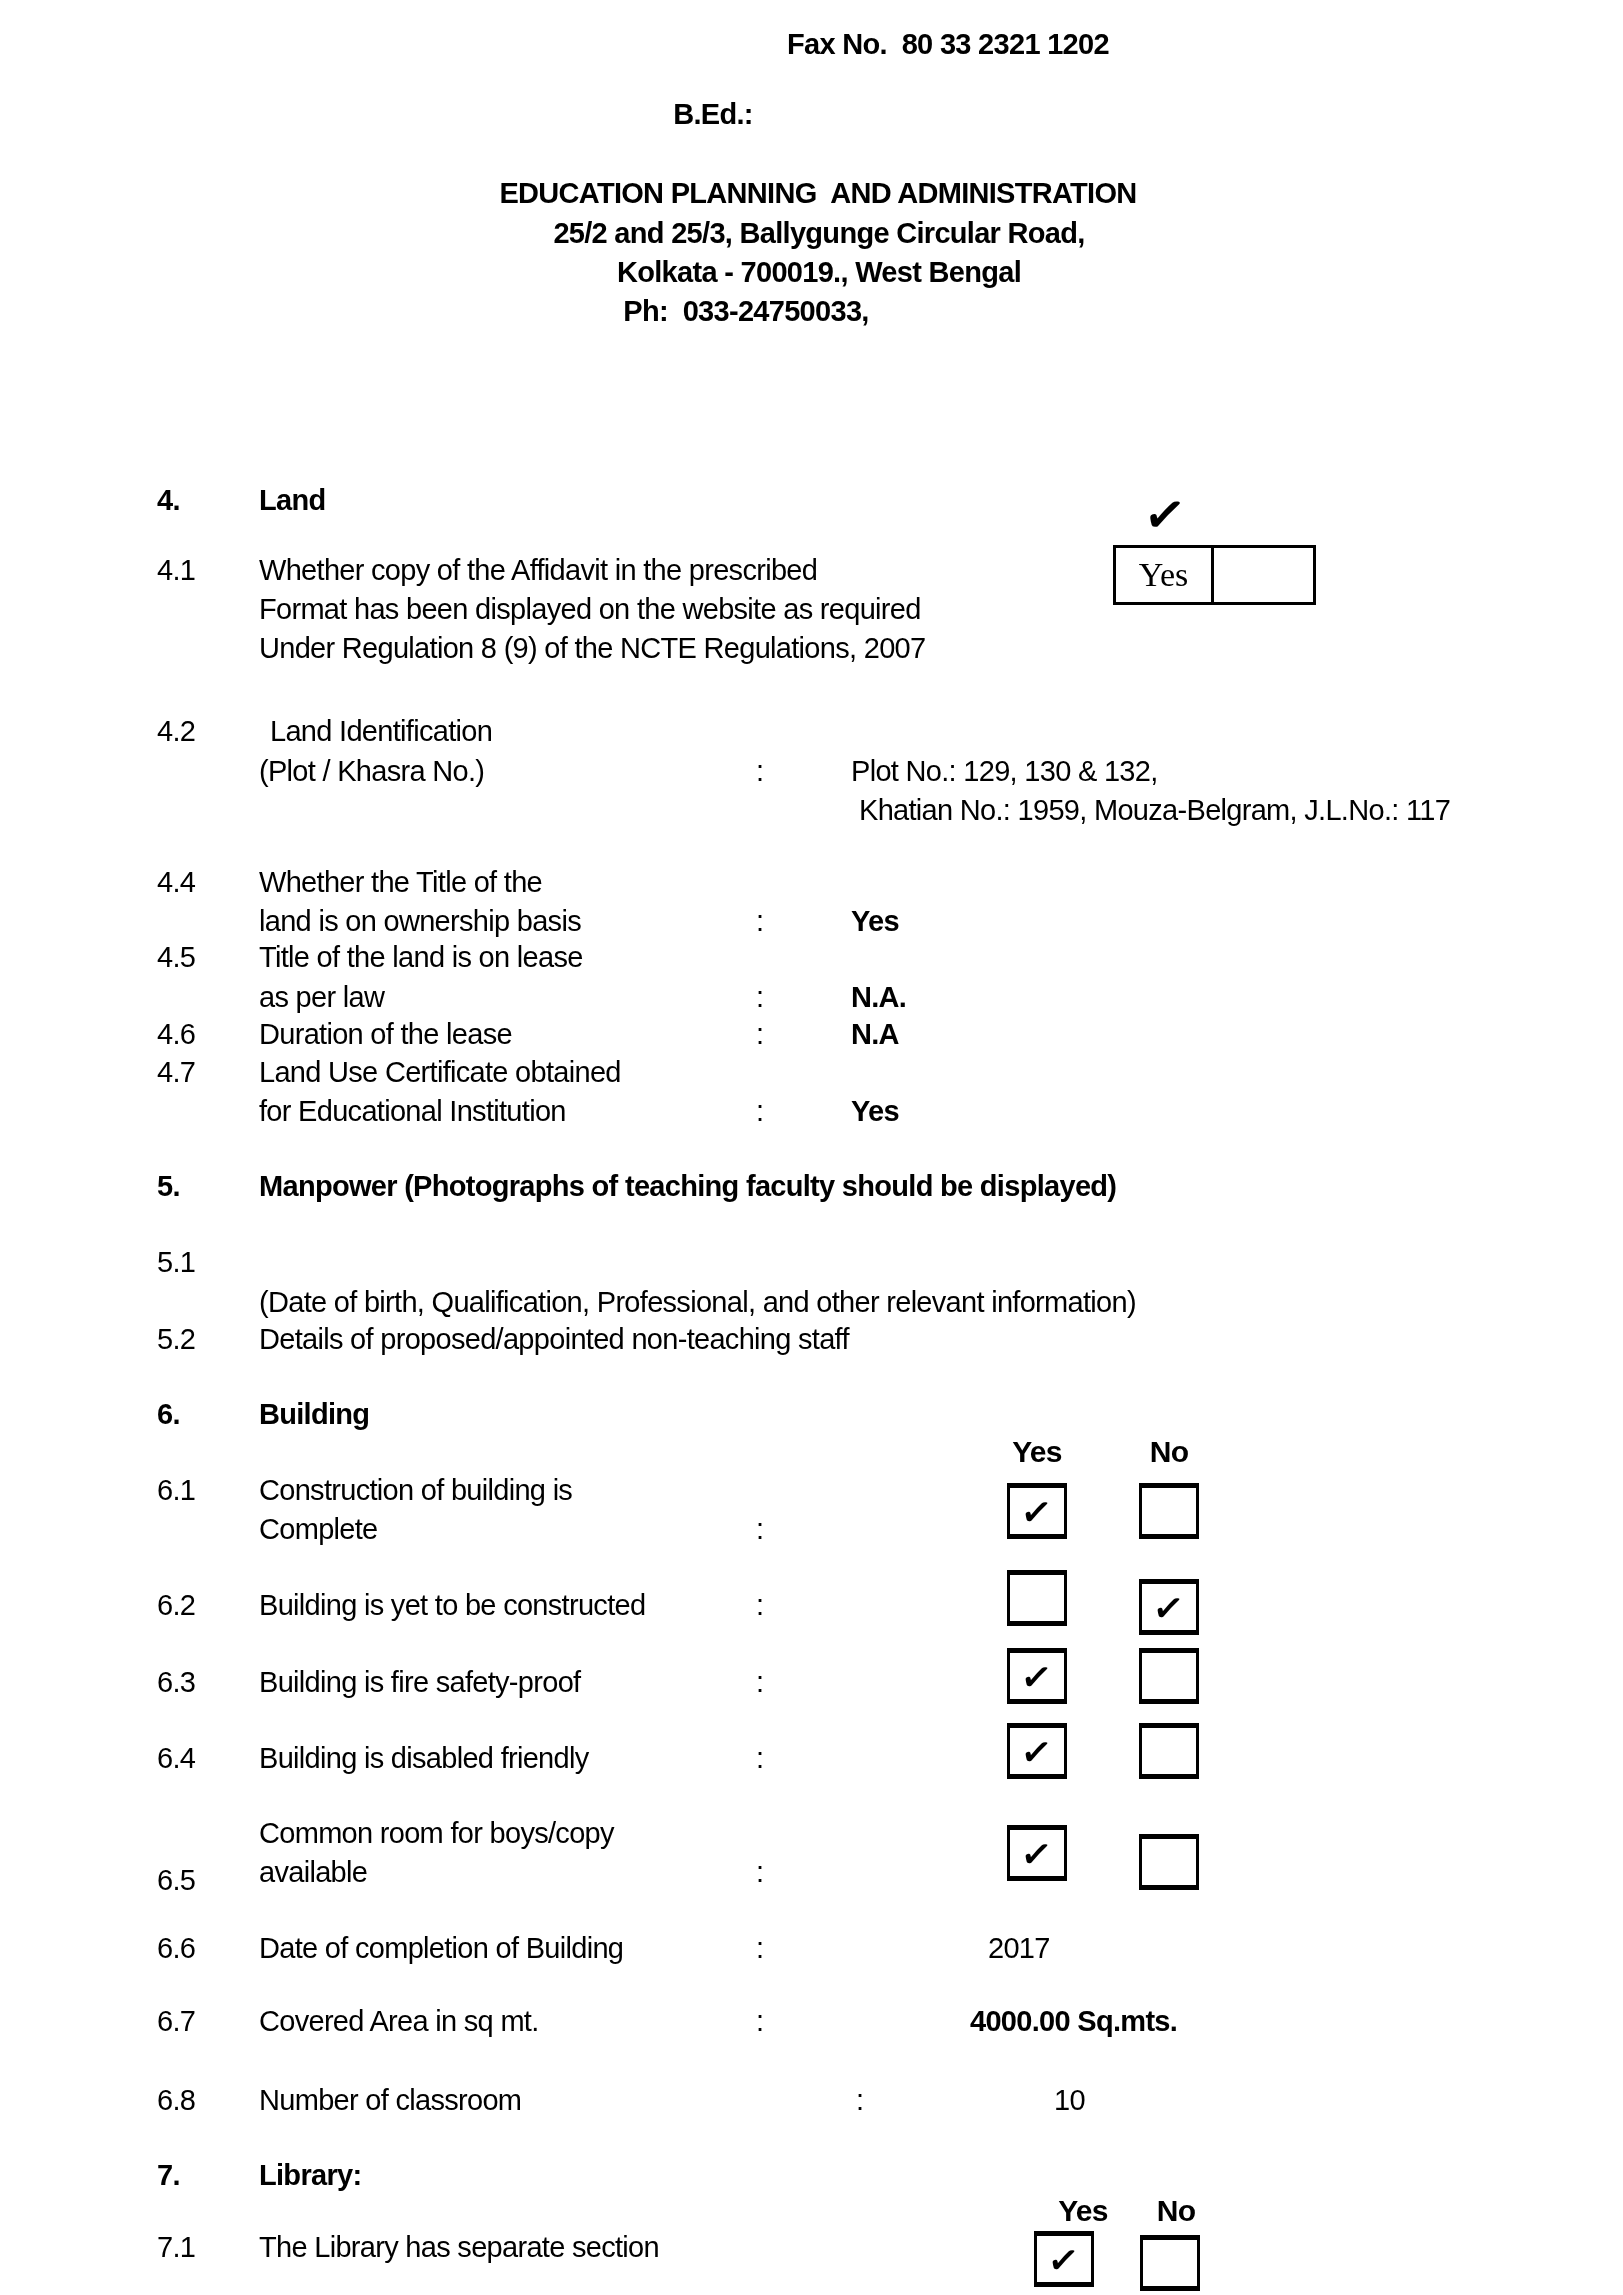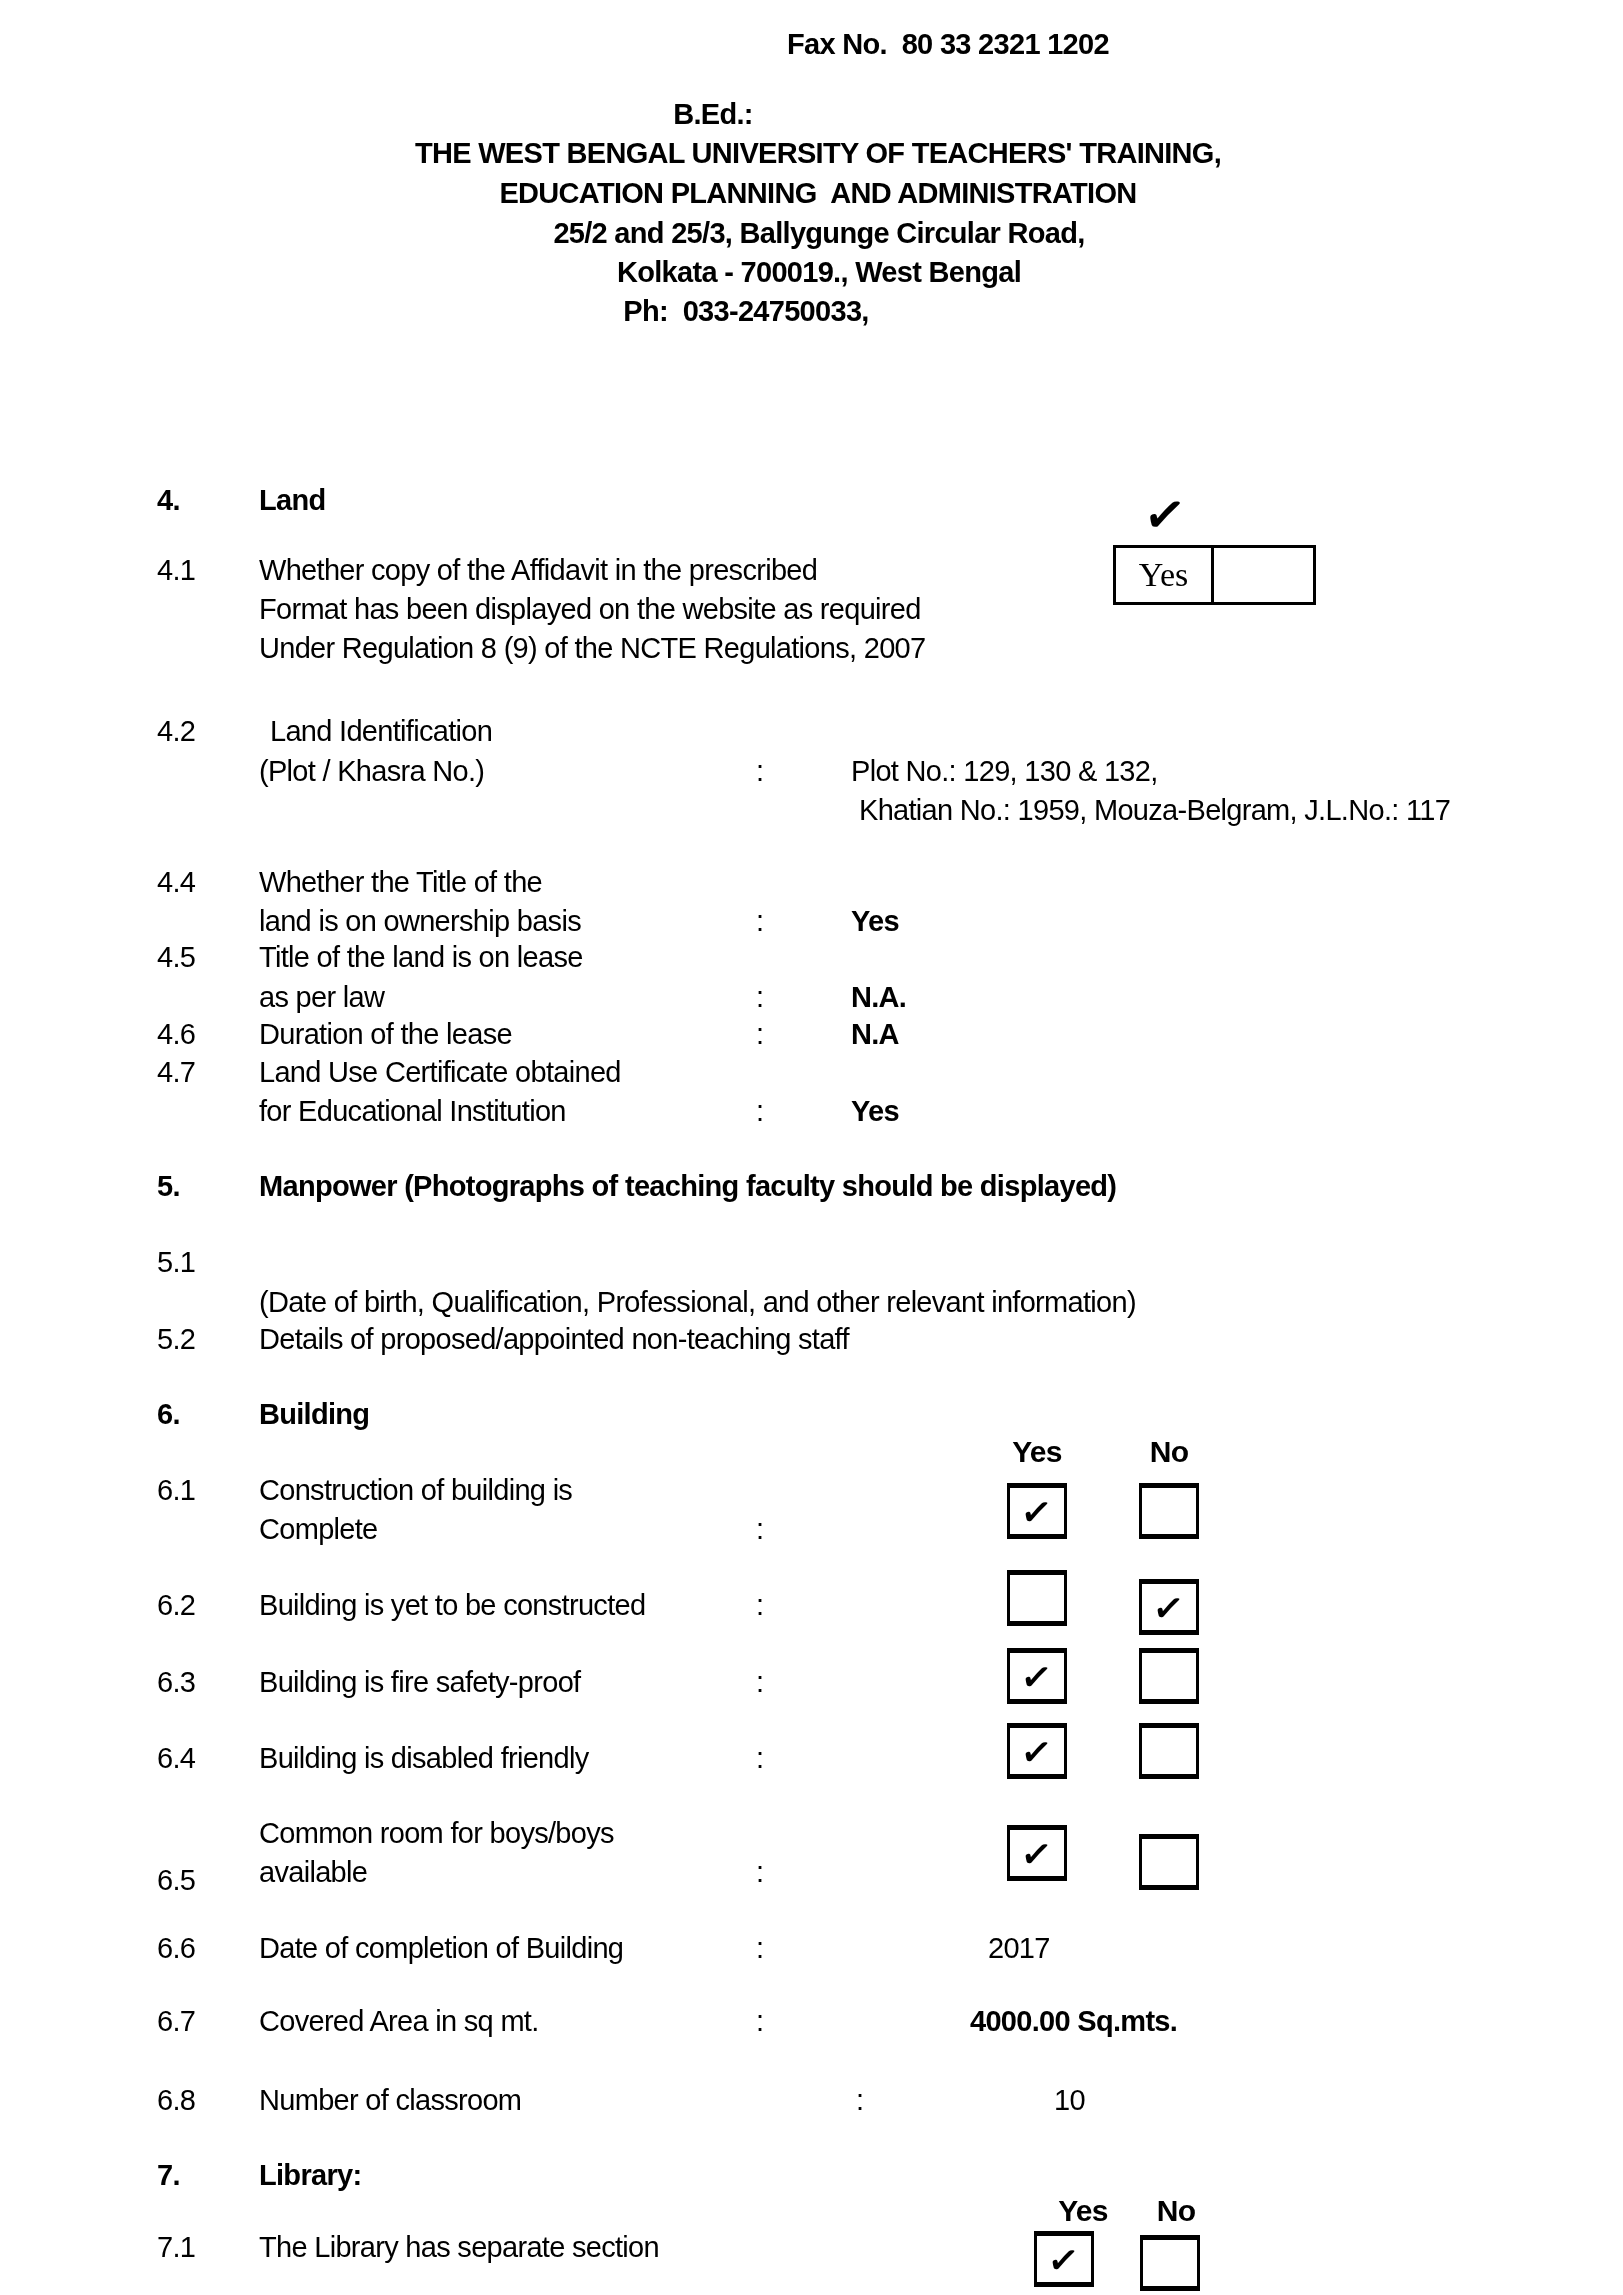--- a/index.html
+++ b/index.html
@@ -28,21 +28,20 @@
   .yesbox .cell-blank { width:99px; height:54px; }
   .freecheck { position:absolute; font-size:50px; font-weight:700; transform:rotate(8deg); }
 </style>
 </head>
 <body>
 
 <div class="page">
 
   <div class="t b cx" style="top:27.5px;  left:948px;">Fax No.  80 33 2321 1202</div>
   <div class="t b cx" style="top:98px; left:713px;">B.Ed.:</div>
-  <div class="t b cx" style="top:137px; left:818px;">THE WEST BENGAL UNIVERSITY OF TEACHERS' TRAINING,</div>
   <div class="t b cx" style="top:177px; left:818px;">EDUCATION PLANNING  AND ADMINISTRATION</div>
   <div class="t b cx" style="top:217px; left:819px;">25/2 and 25/3, Ballygunge Circular Road,</div>
   <div class="t b cx" style="top:256px; left:819px;">Kolkata - 700019., West Bengal</div>
   <div class="t b cx" style="top:295px; left:746px;">Ph:  033-24750033,</div>
 
   <div class="t b" style="top:484px; left:157px;">4.</div>
   <div class="t b" style="top:484px; left:259px;">Land</div>
 
   <div class="freecheck" style="top:486px; left:1144px;">✓</div>
   <div class="yesbox" style="top:545px; left:1113px;">
@@ -131,21 +130,21 @@
   <div class="t" style="top:1742px; left:259px;">Building is disabled friendly</div>
   <div class="t" style="top:1742px; left:756px;">:</div>
   <div class="cb" style="top:1723px; left:1007px;">
     <span class="mark">✓</span>
   </div>
   <div class="cb" style="top:1723px; left:1139px;">
     <span class="mark" style="visibility: hidden;">✓</span>
   </div>
 
   <div class="t" style="top:1817px; left:157px;margin-top:47px;">6.5</div>
-  <div class="t" style="top:1817px; left:259px;">Common room for boys/boys</div>
+  <div class="t" style="top:1817px; left:259px;">Common room for boys/copy</div>
   <div class="t" style="top:1856px; left:259px;">available</div>
   <div class="t" style="top:1856px; left:756px;">:</div>
   <div class="cb" style="top:1825px; left:1007px;">
     <span class="mark">✓</span>
   </div>
   <div class="cb" style="top:1834px; left:1139px;">
     <span class="mark" style="visibility: hidden;">✓</span>
   </div>
 
   <div class="t" style="top:1932px; left:157px;">6.6</div>

